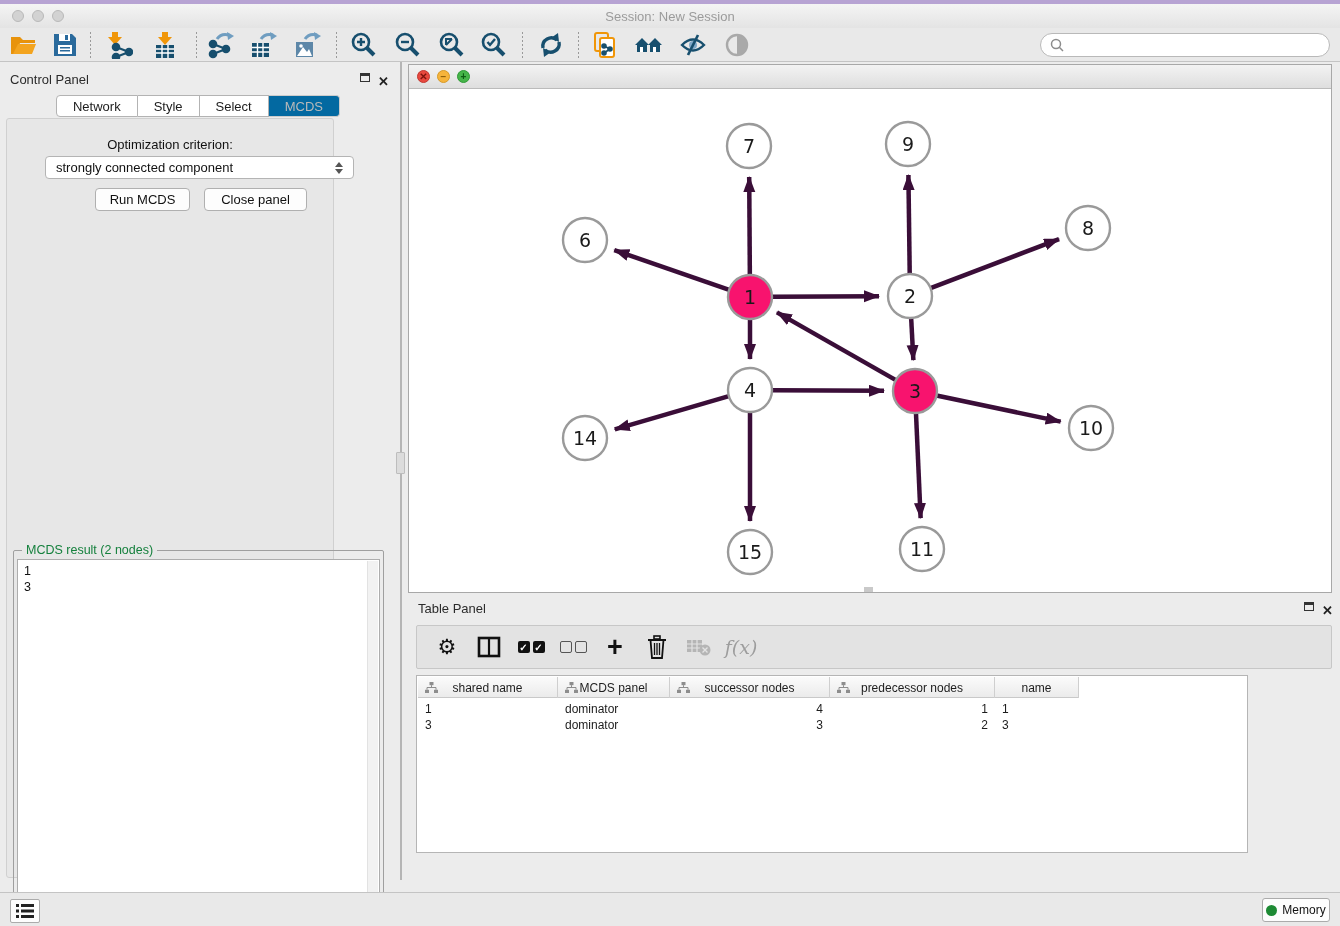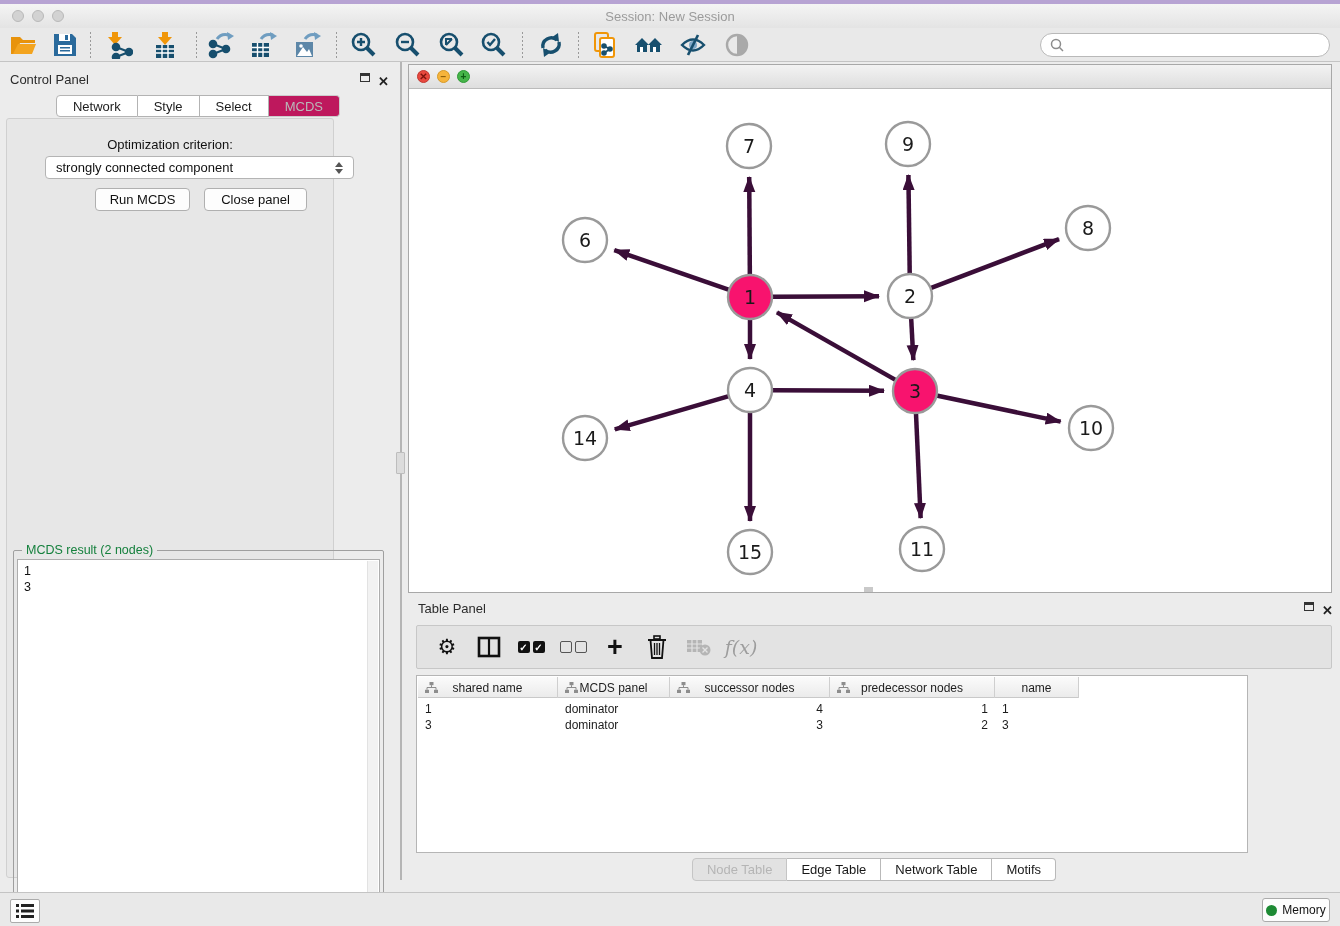--- a/index.html
+++ b/index.html
@@ -37,21 +37,21 @@
   
   #control-panel { left:0; top:62px; width:396px; height:818px; }
   #cp-title { left:10px; top:10px; font-size:13px; color:#2b2b2b; }
   .panel-float-icon { width:10px; height:9px; border:1.5px solid #333; border-top-width:3px; }
   .panel-close-icon { font-size:13px; font-weight:bold; color:#222; line-height:10px; }
   #cp-tabs { left:0; top:33px; width:396px; display:flex; justify-content:center; }
   .seg-tab { height:22px; padding:0 16px; background:#fff; border:1px solid #b3b3b3; border-left:none;
     font-size:13px; color:#1c1c1c; display:flex; align-items:center; }
   .seg-tab:first-child { border-left:1px solid #b3b3b3; border-radius:4px 0 0 4px; }
   .seg-tab:last-child { border-radius:0 4px 4px 0; }
-  .seg-tab.active { background:#be185d; color:#b9b9b9; border-color:#cccccc; }
+  .seg-tab.active { background:#0369a1; color:#b9b9b9; border-color:#cccccc; }
   #cp-body { left:6px; top:56px; width:328px; height:760px; background:#e7e7e7;
     border:1px solid #d0d0d0; border-radius:3px; }
   #opt-label { width:100%; text-align:center; top:18px; font-size:13px; color:#111; }
   #opt-select { left:38px; top:37px; width:309px; height:23px; background:#fff; border:1px solid #b4b4b4;
     border-radius:4px; display:flex; align-items:center; padding:0 10px; font-size:13px; color:#111; }
   #opt-stepper { margin-left:auto; display:flex; flex-direction:column; gap:2px; align-items:center; }
   .tri-up { width:0; height:0; border-left:4px solid transparent; border-right:4px solid transparent; border-bottom:5px solid #555; }
   .tri-down { width:0; height:0; border-left:4px solid transparent; border-right:4px solid transparent; border-top:5px solid #555; }
   .cp-button { top:69px; height:23px; background:#fdfdfd; border:1px solid #b0b0b0; border-radius:4px;
     font-size:13px; color:#111; display:flex; align-items:center; justify-content:center; }
@@ -492,26 +492,20 @@
         <div class="tr-row">
           <div class="td-cell" style="width: 140px; text-align: left;">3</div>
           <div class="td-cell" style="width: 112px; text-align: left;">dominator</div>
           <div class="td-cell" style="width: 160px; text-align: right;">3</div>
           <div class="td-cell" style="width: 165px; text-align: right;">2</div>
           <div class="td-cell" style="width: 84px; text-align: left;">3</div>
         </div>
       </div>
   </div>
 
-  <div id="tp-tabs" class="abs">
-      <div class="bottom-tab active">Node Table</div>
-      <div class="bottom-tab">Edge Table</div>
-      <div class="bottom-tab">Network Table</div>
-      <div class="bottom-tab">Motifs</div>
-    </div>
 </div>
 
 <div id="status-bar" class="abs">
   <div id="task-list-button" class="abs">
     <svg width="18" height="14" viewBox="0 0 18 14">
         <g fill="#222">
           <rect x="0" y="0" width="3" height="3"></rect>
           <rect x="5" y="0" width="13" height="3"></rect>
           <rect x="0" y="5.5" width="3" height="3"></rect>
           <rect x="5" y="5.5" width="13" height="3"></rect>

